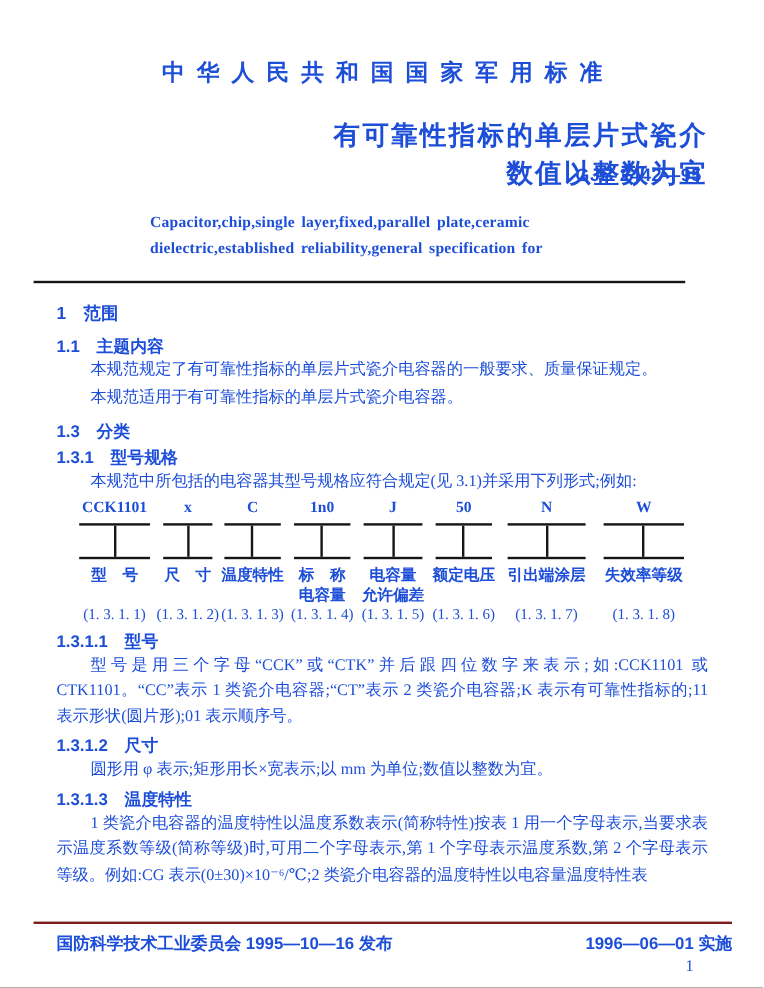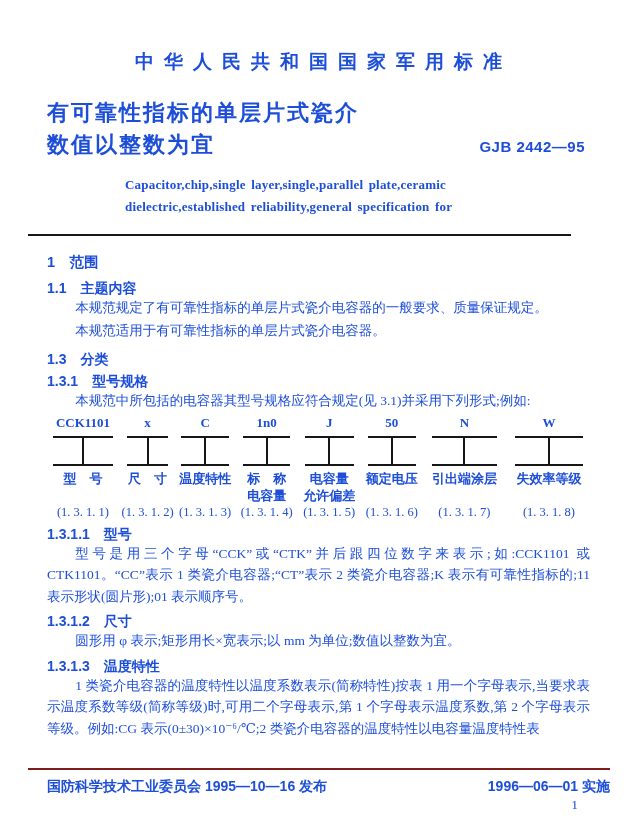--- a/index.html
+++ b/index.html
@@ -10,21 +10,21 @@
   }
   .content{padding:0 47px;}
   
   .std-class{
     margin-top:50px;text-align:center;
     font-family:"Liberation Sans","DejaVu Sans",sans-serif;
     font-weight:bold;font-size:19px;letter-spacing:10px;padding-left:10px;
     line-height:24px;
   }
   .doc-title{
-    text-align:left;font-family:"Liberation Sans","DejaVu Sans",sans-serif;
+    text-align:right;font-family:"Liberation Sans","DejaVu Sans",sans-serif;
     font-weight:bold;font-size:22px;letter-spacing:2px;line-height:30px;
   }
   .doc-title.l1{margin-top:24px;}
   .doc-title.l2{margin-top:2px;}
   .gjb-number{
     position:absolute;top:138px;right:52px;
     font-family:Liberation Sans, sans-serif;
     font-weight:bold;font-size:15px;letter-spacing:0.5px;
   }
   .en-title{
@@ -40,21 +40,21 @@
   }
   .h1{font-size:14.5px;margin-top:18px;}
   .h2{font-size:14px;margin-top:10px;}
   .h3{font-size:14px;margin-top:6px;}
   .para{
     font-size:13.5px;line-height:21.5px;margin-top:1px;
     text-indent:2.1em;text-align:justify;
   }
   
   .diagram{
-    margin-top:2px;display:flex;justify-content:space-between;align-items:flex-start;
+    margin-top:2px;display:flex;justify-content:center;align-items:flex-start;
   }
   .dcol{display:flex;flex-direction:column;align-items:center;}
   .dcol.c0{width:72px;}.dcol.c1{width:50px;}.dcol.c2{width:58px;}
   .dcol.c3{width:58px;}.dcol.c4{width:60px;}.dcol.c5{width:58px;}
   .dcol.c6{width:80px;}.dcol.c7{width:82px;}
   .dcode{font-weight:bold;font-size:13px;line-height:17px;}
   .beam{width:82%;margin-top:5px;}
   .beam .bar{border-top:2px solid #161616;}
   .beam .stem{width:2px;height:26px;background:#161616;margin:0 auto;}
   .dlabels{
@@ -79,21 +79,21 @@
 </style>
 </head>
 <body>
 
 <div class="page">
   <div class="content">
     <div class="std-class">中华人民共和国国家军用标准</div>
     <div class="doc-title l1">有可靠性指标的单层片式瓷介</div>
     <div class="doc-title l2">数值以整数为宜</div>
     <div class="en-title">
-      <div>Capacitor,chip,single layer,single,parallel plate,ceramic</div>
+      <div>Capacitor,chip,single layer,fixed,parallel plate,ceramic</div>
       <div>dielectric,established reliability,general specification for</div>
     </div>
     <hr class="rule">
 
     <div class="h1">1　范围</div>
     <div class="h2">1.1　主题内容</div>
     <div class="para">本规范规定了有可靠性指标的单层片式瓷介电容器的一般要求、质量保证规定。</div>
     <div class="para">本规范适用于有可靠性指标的单层片式瓷介电容器。</div>
     <div class="h2">1.3　分类</div>
     <div class="h3">1.3.1　型号规格</div>

